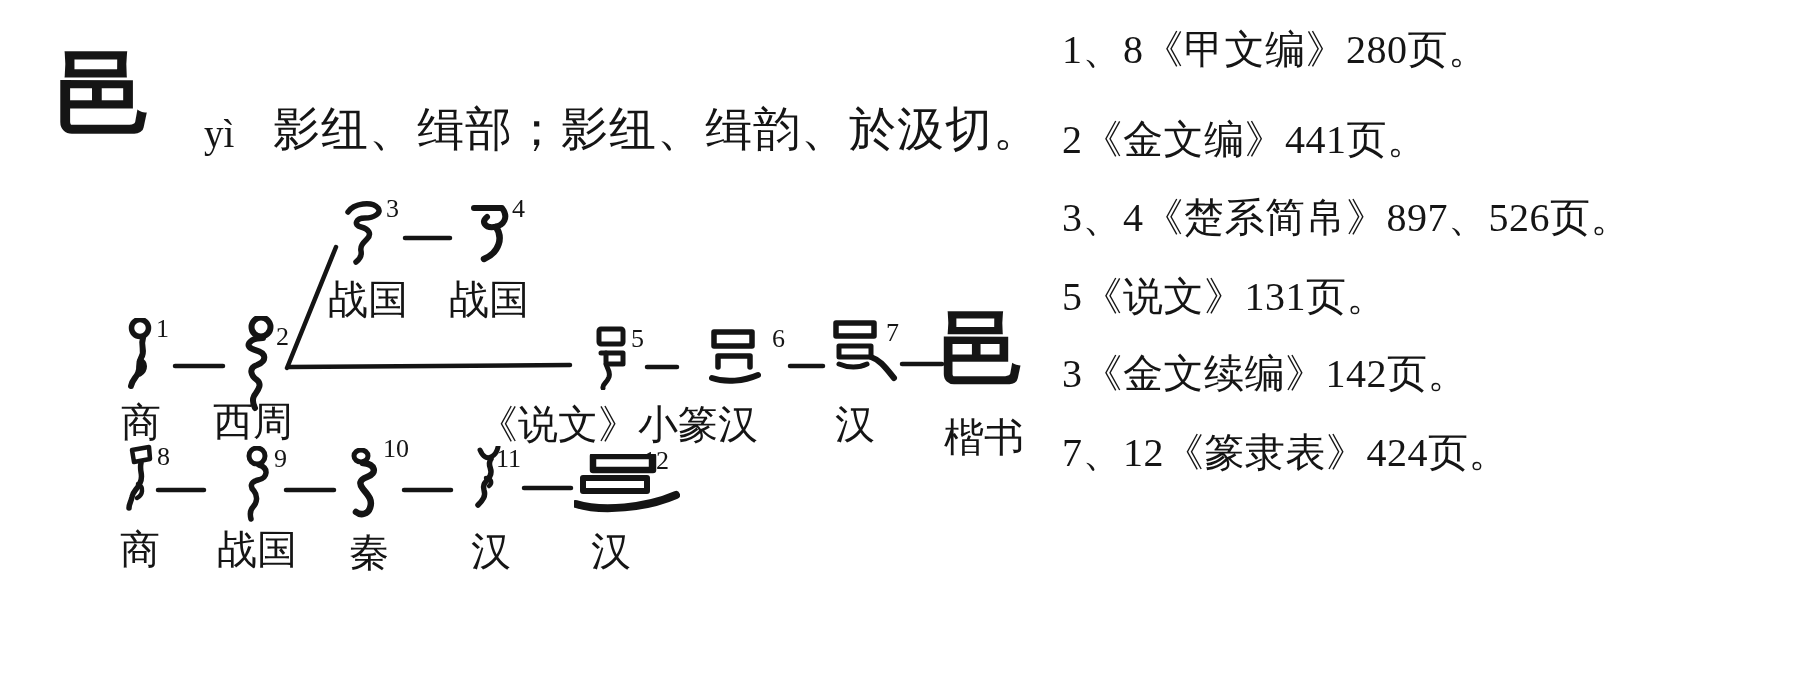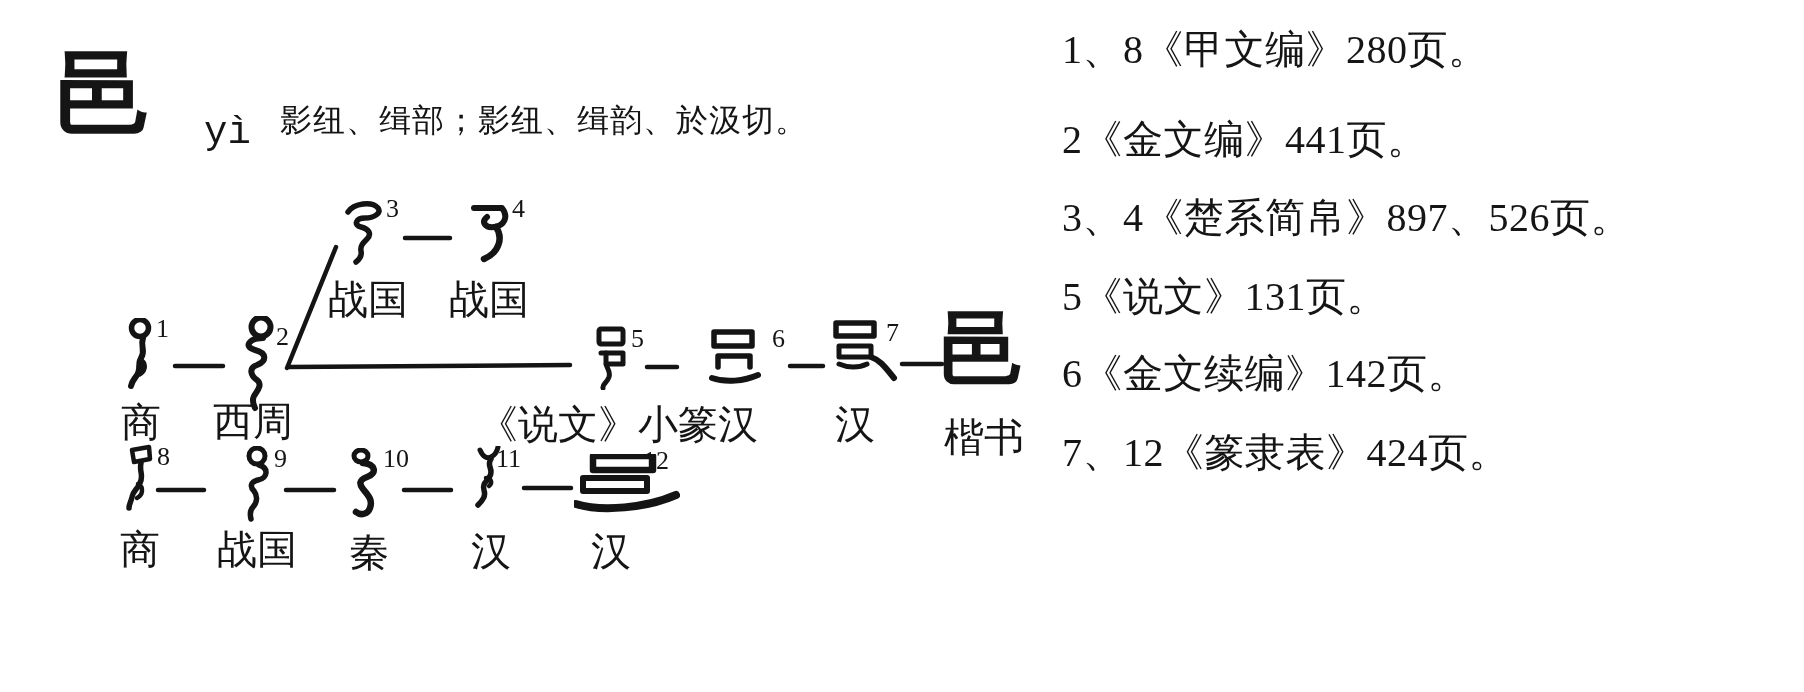--- a/index.html
+++ b/index.html
@@ -13,26 +13,26 @@
   .page{position:relative;width:1804px;height:692px;background:#ffffff;}
 
   
   .big-char{
     position:absolute;left:56px;top:46px;
     font-size:97px;line-height:1.05;font-weight:700;
     letter-spacing:0;
   }
   .pinyin{
     position:absolute;left:204px;top:114px;
-    font-family:Liberation Mono, monospace;
+    font-family:Liberation Serif, serif;
     font-size:39px;line-height:1;font-weight:500;
   }
   .phonology{
-    position:absolute;left:280px;top:102px;
-    font-size:32px;line-height:1.15;letter-spacing:1px;
+    position:absolute;left:273px;top:102px;
+    font-size:47px;line-height:1.15;letter-spacing:1px;
     white-space:nowrap;
   }
 
   
   .references{position:absolute;left:0;top:0;width:1804px;height:692px;}
   .ref-line{
     position:absolute;left:1062px;
     font-size:40px;line-height:1.1;white-space:nowrap;
     letter-spacing:0.5px;
   }
@@ -180,21 +180,21 @@
     </div>
     <div class="gnum" style="left:274px;top:446px;">9</div>
     <div class="era" style="left:257px;top:528px;">战国</div>
 
     <div class="glyph" style="left:348px;top:448px;">
       <svg width="38" height="76" viewBox="0 0 38 76">
         <ellipse cx="13" cy="8" rx="7" ry="6" stroke-width="5"></ellipse>
         <path d="M15 15 c12 1 15 10 4 14 c-8 3 -8 7 -4 12 c5 6 10 11 7 19 c-2 6 -9 8 -14 4" stroke-width="6.5"></path>
       </svg>
     </div>
-    <div class="gnum" style="left:383px;top:446px;">10</div>
+    <div class="gnum" style="left:383px;top:436px;">10</div>
     <div class="era" style="left:369px;top:531px;">秦</div>
 
     <div class="glyph" style="left:474px;top:446px;">
       <svg width="34" height="80" viewBox="0 0 34 80">
         <path d="M6 4 c3 7 7 9 11 7 c4 -2 6 -5 7 -10" stroke-width="5"></path>
         <path d="M17 13 c-5 7 3 10 -1 17 c-3 6 -8 7 -6 14 c2 6 -1 10 -6 15" stroke-width="5.5"></path>
         <path d="M12 32 c5 0 7 5 3 8" stroke-width="4.5"></path>
       </svg>
     </div>
     <div class="gnum" style="left:496px;top:446px;">11</div>
@@ -210,17 +210,17 @@
     <div class="gnum" style="left:643px;top:448px;">12</div>
     <div class="era" style="left:611px;top:530px;">汉</div>
 
   </div>
 
   <div class="references">
     <div class="ref-line">1、8《甲文编》280页。</div>
     <div class="ref-line">2《金文编》441页。</div>
     <div class="ref-line">3、4《楚系简帛》897、526页。</div>
     <div class="ref-line">5《说文》131页。</div>
-    <div class="ref-line">6《金文续编》142页。</div>
+    <div class="ref-line">3《金文续编》142页。</div>
     <div class="ref-line">7、12《篆隶表》424页。</div>
   </div>
 
 </div>
 
 </body></html>

